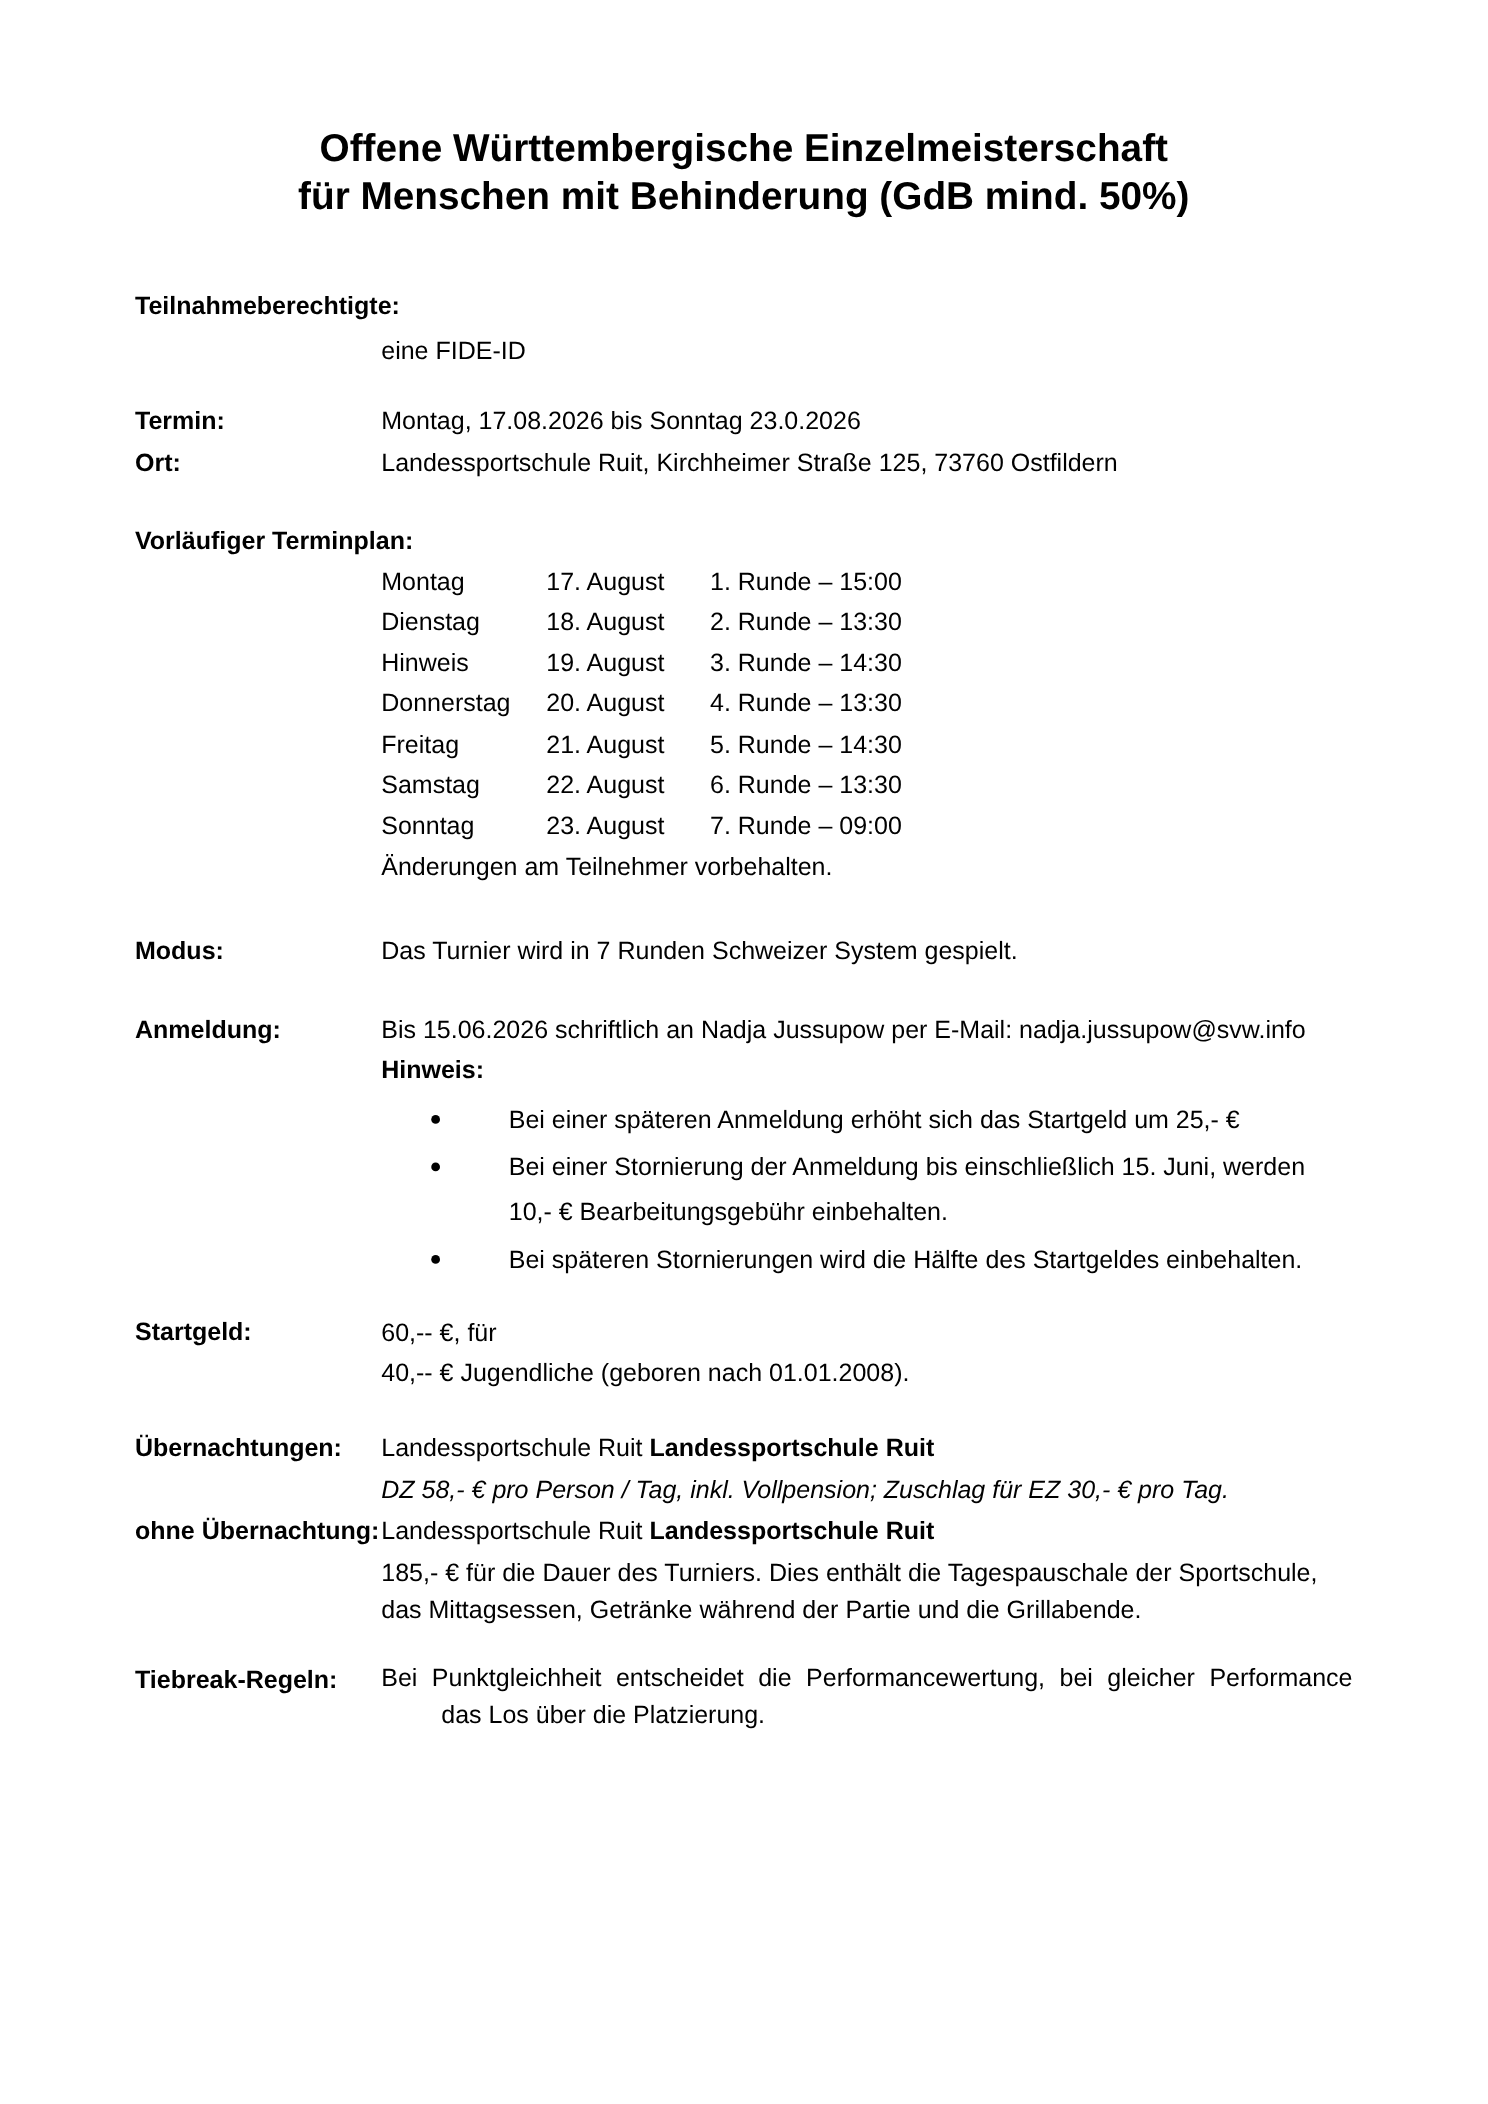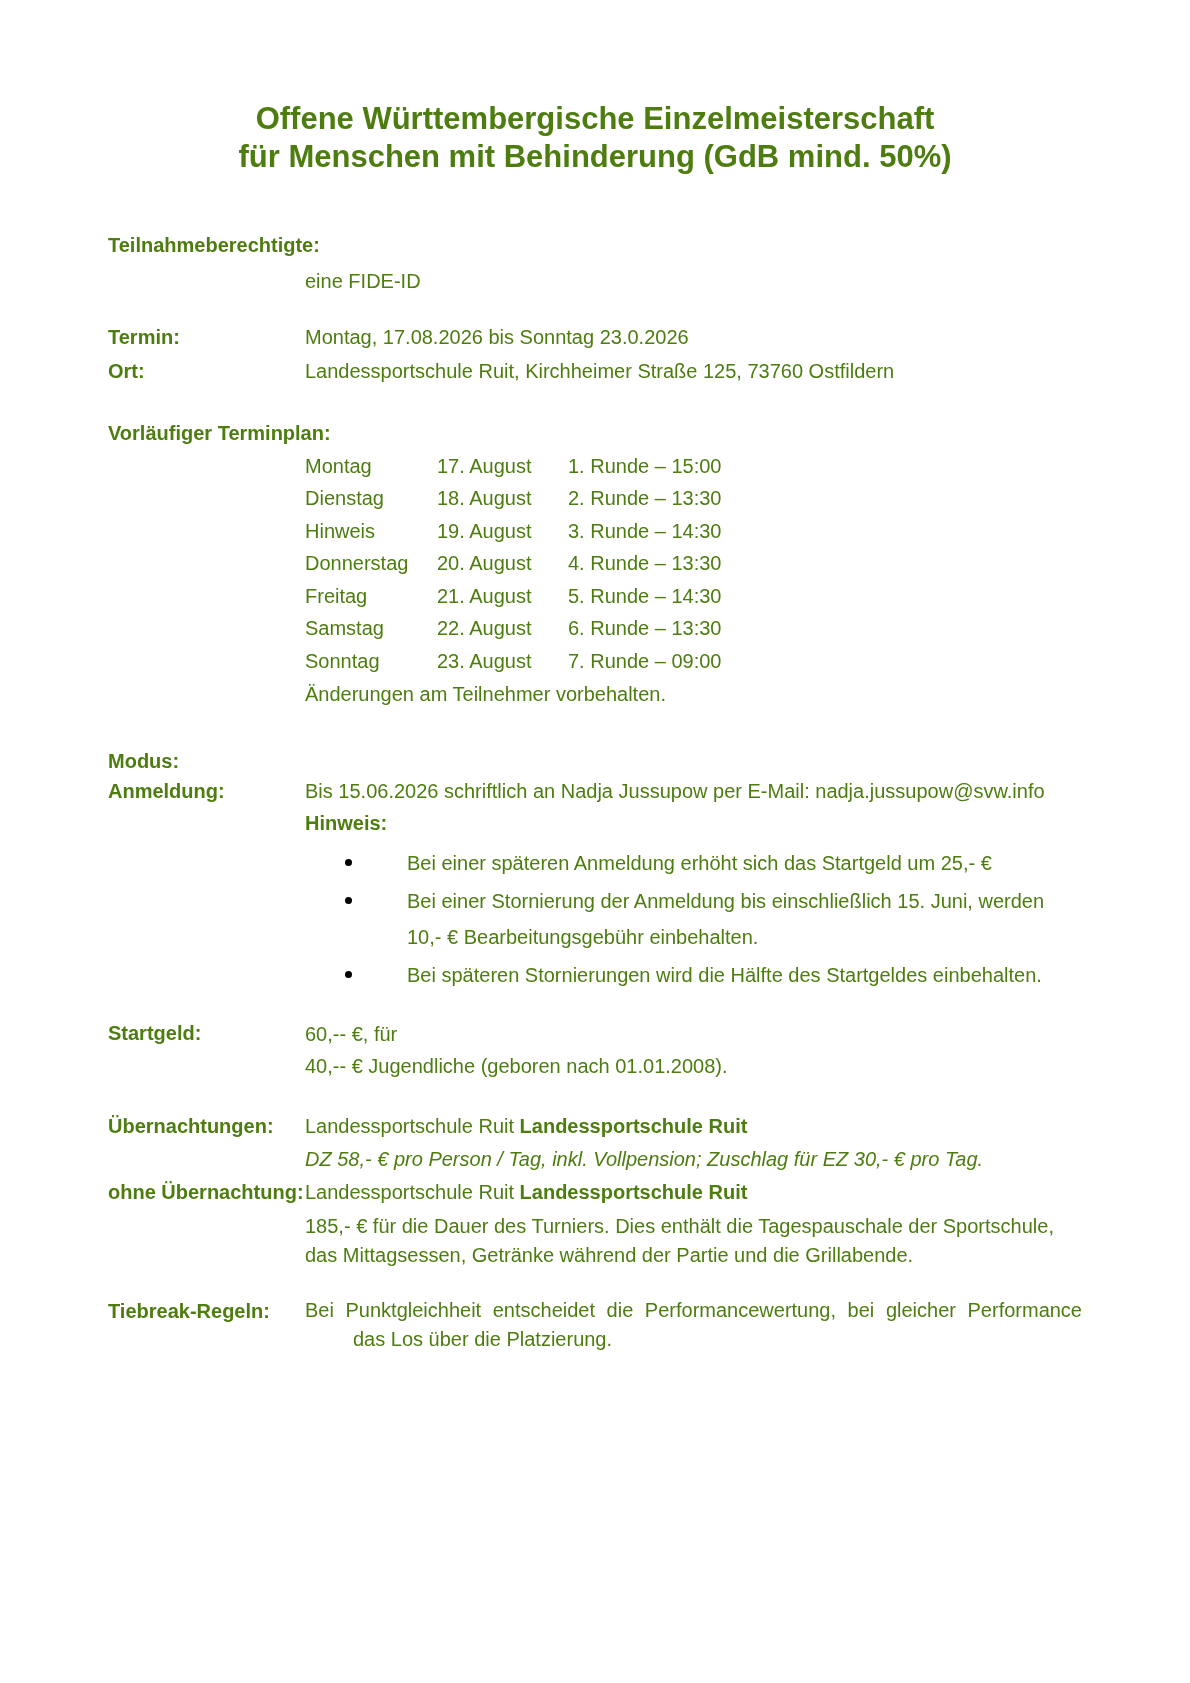--- a/index.html
+++ b/index.html
@@ -3,21 +3,21 @@
 <meta charset="utf-8">
 <style>
   * { margin: 0; padding: 0; box-sizing: border-box; }
   html, body { background: #ffffff; }
   .page {
     position: relative;
     width: 1190px;
     height: 1683px;
     margin: 0 auto;
     background: #ffffff;
-    color: #4d7c0f;
+    color: #000000;
     font-family: "Liberation Sans", "DejaVu Sans", sans-serif;
     font-size: 20px;
     overflow: hidden;
   }
   .inner { padding: 0 108px; }
 
   .doc-title {
     margin-top: 100px;
     text-align: center;
     font-size: 31px;
@@ -47,21 +47,21 @@
   .sec-terminplan-label { margin-top: 32px; font-weight: bold; line-height: 30px; }
   .schedule { margin-top: 2px; margin-left: 197px; }
   .schedule-row { display: flex; height: 32.5px; align-items: center; }
   .schedule-day  { width: 132px; flex: 0 0 132px; }
   .schedule-date { width: 131px; flex: 0 0 131px; }
   .schedule-round { flex: 1; }
   .schedule-note { margin-left: 197px; line-height: 30px; margin-top: 1px; }
 
   .sec-modus { margin-top: 37px; }
 
-  .sec-anmeldung { }
+  .sec-anmeldung { margin-top: 33px; }
   .hinweis-label { margin-top: 2px; margin-left: 197px; font-weight: bold; line-height: 30px; }
 
   .bullets { margin-top: 7px; margin-left: 237px; width: 737px; }
   .bullet-item { display: flex; margin-bottom: 2px; gap: 29px; }
   .bullet-dot {
     flex: 0 0 7px;
     width: 7px; height: 7px;
     border-radius: 50%;
     background: #000;
     margin-top: 14px;
@@ -147,20 +147,21 @@
       <div class="schedule-row">
         <div class="schedule-day">Sonntag</div>
         <div class="schedule-date">23. August</div>
         <div class="schedule-round">7. Runde – 09:00</div>
       </div>
     </div>
     <div class="schedule-note">Änderungen am Teilnehmer vorbehalten.</div>
 
     <div class="row sec-modus">
       <div class="label">Modus:</div>
+      <div class="content">Das Turnier wird in 7 Runden Schweizer System gespielt.</div>
     </div>
 
     <div class="row sec-anmeldung">
       <div class="label">Anmeldung:</div>
       <div class="content">Bis 15.06.2026 schriftlich an Nadja Jussupow per E-Mail: nadja.jussupow@svw.info</div>
     </div>
     <div class="hinweis-label">Hinweis:</div>
 
     <div class="bullets">
       <div class="bullet-item">

